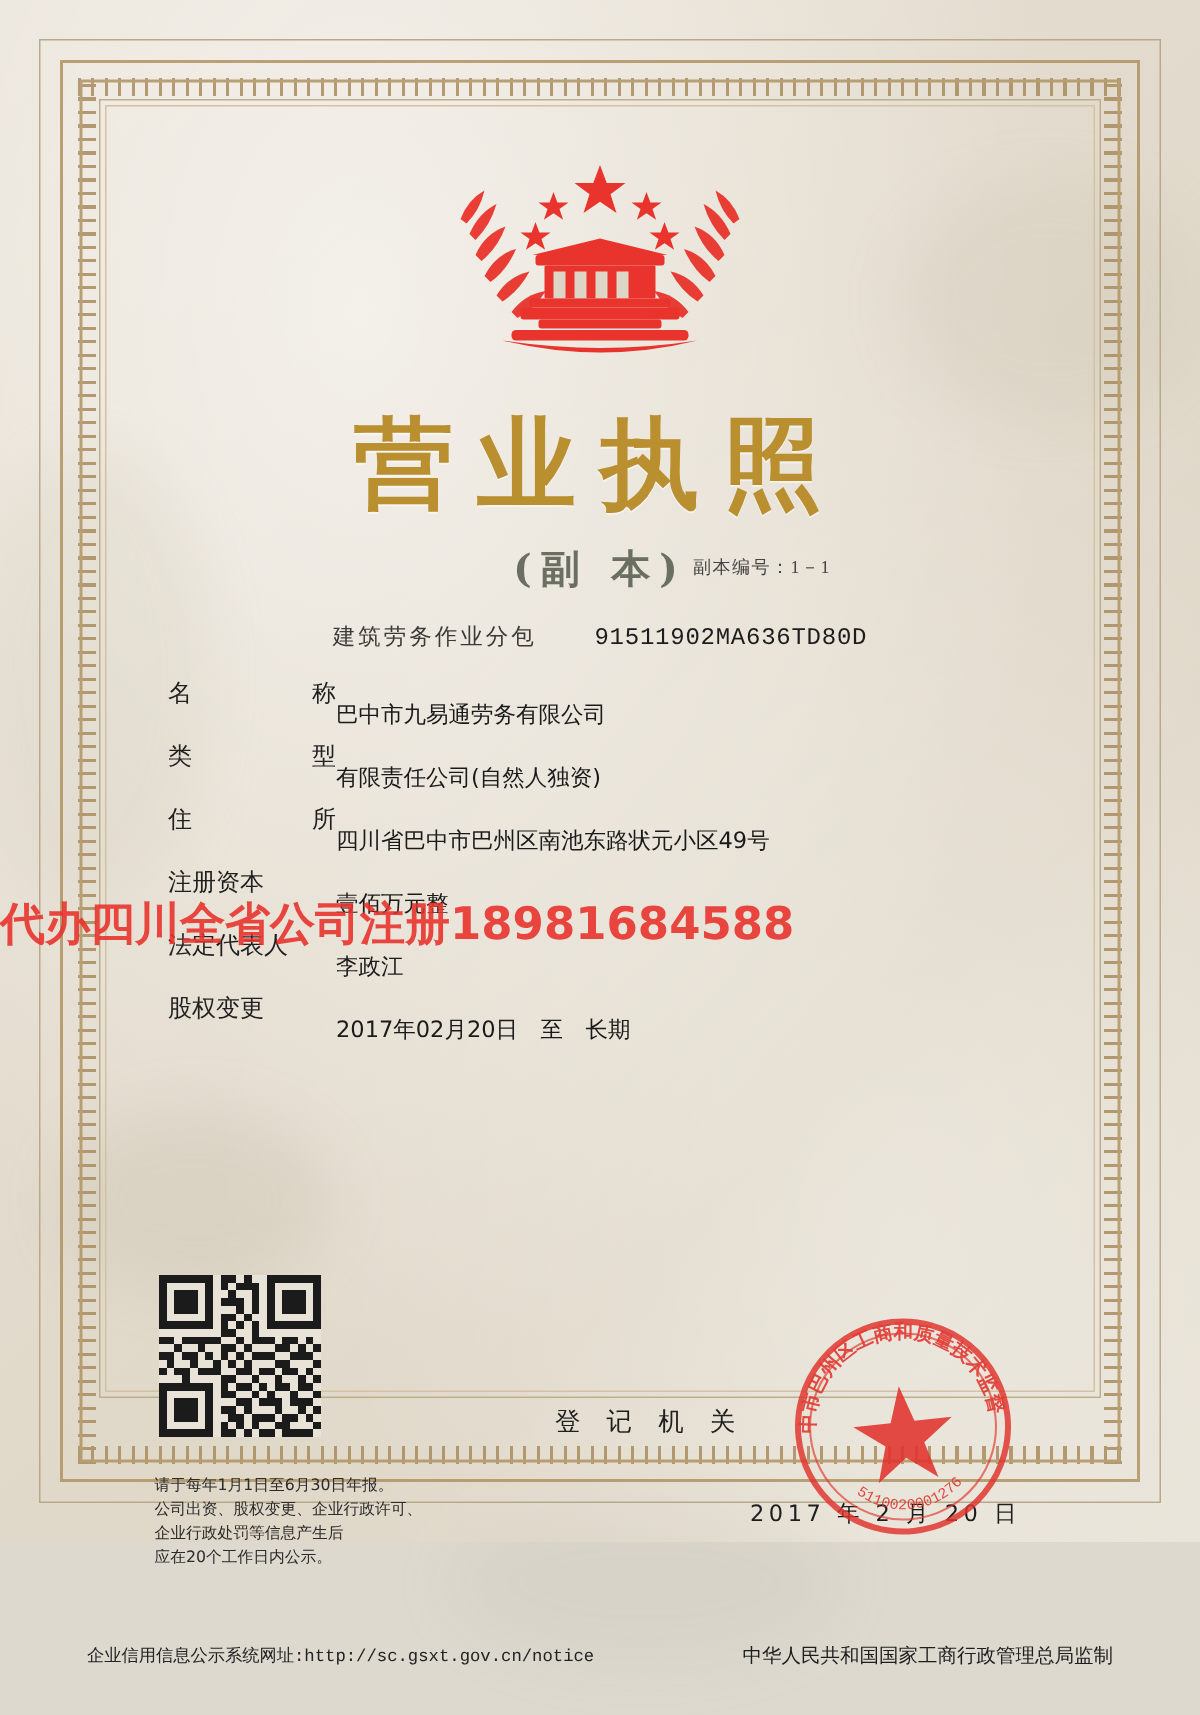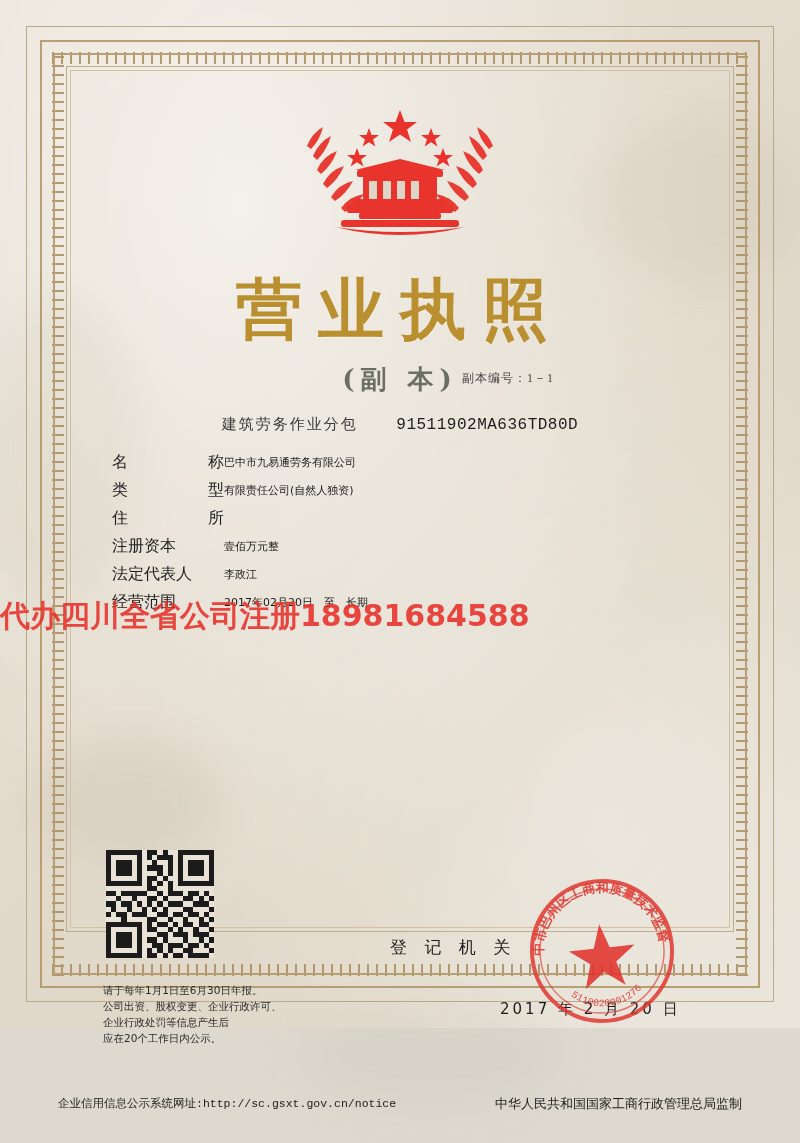--- a/index.html
+++ b/index.html
@@ -109,22 +109,23 @@
   .row { display:flex; margin-bottom:7px; }
   .row .k {
     width:112px; flex:0 0 112px;
     font-size:16px; color:#1f1f1f; letter-spacing:0px;
     font-family:"DejaVu Sans", sans-serif;
     display:flex; justify-content:space-between;
   }
   .row .k span { display:inline-block; }
   .row .v {
     flex:1;
-    font-size:11px; color:#1a1a1a; line-height:21px;
-    font-family:"DejaVu Sans", sans-serif;
+    font-size:15px; color:#1a1a1a; line-height:21px;
+    font-family:"DejaVu Sans", sans-serif;
+    margin-top:14px;
   }
   .row.scope .v { line-height:20px; }
 
   
   .watermark-text {
     position:absolute; left:0; right:0; top:596px;
     text-align:left;
     font-family:"DejaVu Sans", sans-serif;
     font-weight:bold;
     font-size:30px;
@@ -143,21 +144,20 @@
     position:absolute; left:103px; top:982px; width:230px;
     font-size:10.5px; line-height:16px; color:#2b2b2b;
     font-family:"DejaVu Sans", sans-serif;
   }
 
   
   .authority {
     position:absolute; left:370px; top:936px;
     font-size:17px; letter-spacing:6px; color:#1f1f1f;
     font-family:"DejaVu Sans", sans-serif;
-    margin-left:20px;
   }
   .issue-date {
     position:absolute; left:500px; top:1000px;
     font-size:15px; color:#1d1d1d; letter-spacing:3px;
     font-family:"DejaVu Sans", sans-serif;
   }
 
   
   .seal {
     position:absolute; left:523px; top:872px; width:158px; height:158px;
@@ -263,40 +263,41 @@
         <span>型</span>
       </div>
       <div class="v">有限责任公司(自然人独资)</div>
     </div>
 
     <div class="row">
       <div class="k">
         <span>住</span>
         <span>所</span>
       </div>
+      <div class="v">四川省巴中市巴州区南池东路状元小区49号</div>
     </div>
 
     <div class="row">
       <div class="k">
         <span>注册资本</span>
       </div>
       <div class="v">壹佰万元整</div>
     </div>
 
     <div class="row">
       <div class="k">
         <span>法定代表人</span>
       </div>
       <div class="v">李政江</div>
     </div>
 
 
     <div class="row">
       <div class="k">
-        <span>经营范围</span>
+        <span>股权变更</span>
       </div>
       <div class="v">2017年02月20日　至　长期</div>
     </div>
 
   </div>
 
   <div class="watermark-text">代办四川全省公司注册18981684588</div>
 
   <div class="qr">
     <svg id="qr-svg" width="108" height="108" viewBox="0 0 21 21" shape-rendering="crispEdges" aria-hidden="true">

